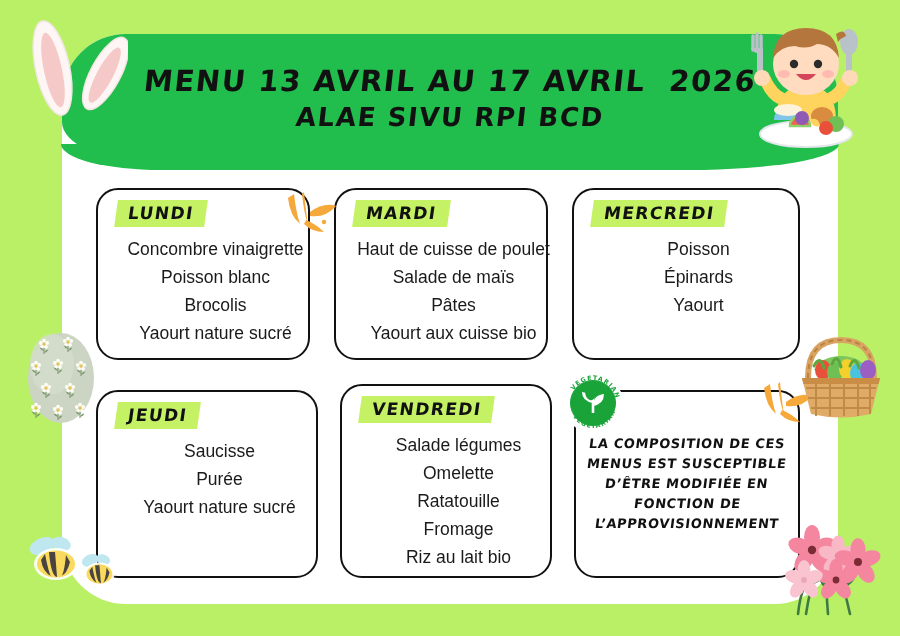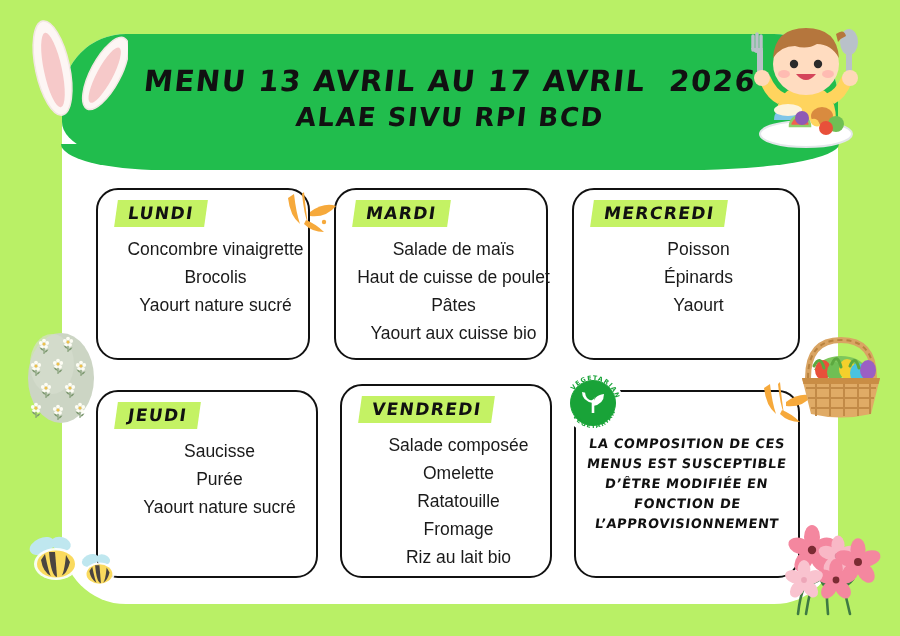--- a/index.html
+++ b/index.html
@@ -164,30 +164,31 @@
     <path d="M64 118 a10 10 0 0 1 20 0 z" fill="#f2604e"></path>
     <path d="M64 118 a10 10 0 0 1 20 0 z" fill="none" stroke="#8fd06a" stroke-width="2.5"></path>
     <circle cx="76" cy="110" r="7" fill="#8f5ab5"></circle>
     <path d="M84 112 q8 -4 10 6 q-8 2 -10 -6z" fill="#ffd45e"></path>
   </svg>
 
   <div class="card" id="card-lundi">
     <div class="daylabel">LUNDI</div>
     <div class="items">
       <div class="it">Concombre vinaigrette</div>
+      <div class="it">Poisson blanc</div>
       <div class="it">Brocolis</div>
       <div class="it">Yaourt nature sucré</div>
     </div>
   </div>
 
   <div class="card" id="card-mardi">
     <div class="daylabel">MARDI</div>
     <div class="items">
+      <div class="it">Haut de cuisse de poulet</div>
       <div class="it">Salade de maïs</div>
-      <div class="it">Haut de cuisse de poulet</div>
       <div class="it">Pâtes</div>
       <div class="it">Yaourt aux cuisse bio</div>
     </div>
   </div>
 
   <div class="card" id="card-mercredi">
     <div class="daylabel">MERCREDI</div>
     <div class="items">
       <div class="it">Poisson</div>
       <div class="it">Épinards</div>
@@ -200,21 +201,21 @@
     <div class="items">
       <div class="it">Saucisse</div>
       <div class="it">Purée</div>
       <div class="it">Yaourt nature sucré</div>
     </div>
   </div>
 
   <div class="card" id="card-vendredi">
     <div class="daylabel">VENDREDI</div>
     <div class="items">
-      <div class="it">Salade composée</div>
+      <div class="it">Salade légumes</div>
       <div class="it">Omelette</div>
       <div class="it">Ratatouille</div>
       <div class="it">Fromage</div>
       <div class="it">Riz au lait bio</div>
     </div>
   </div>
 
   <div id="note-card">
     <div class="nline">LA COMPOSITION DE CES</div>
     <div class="nline">MENUS EST SUSCEPTIBLE</div>

